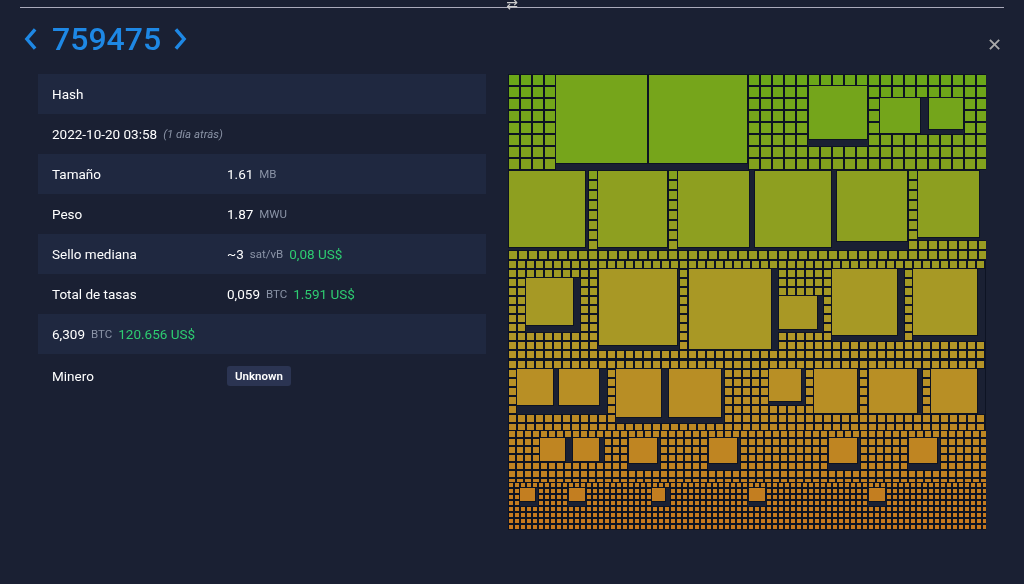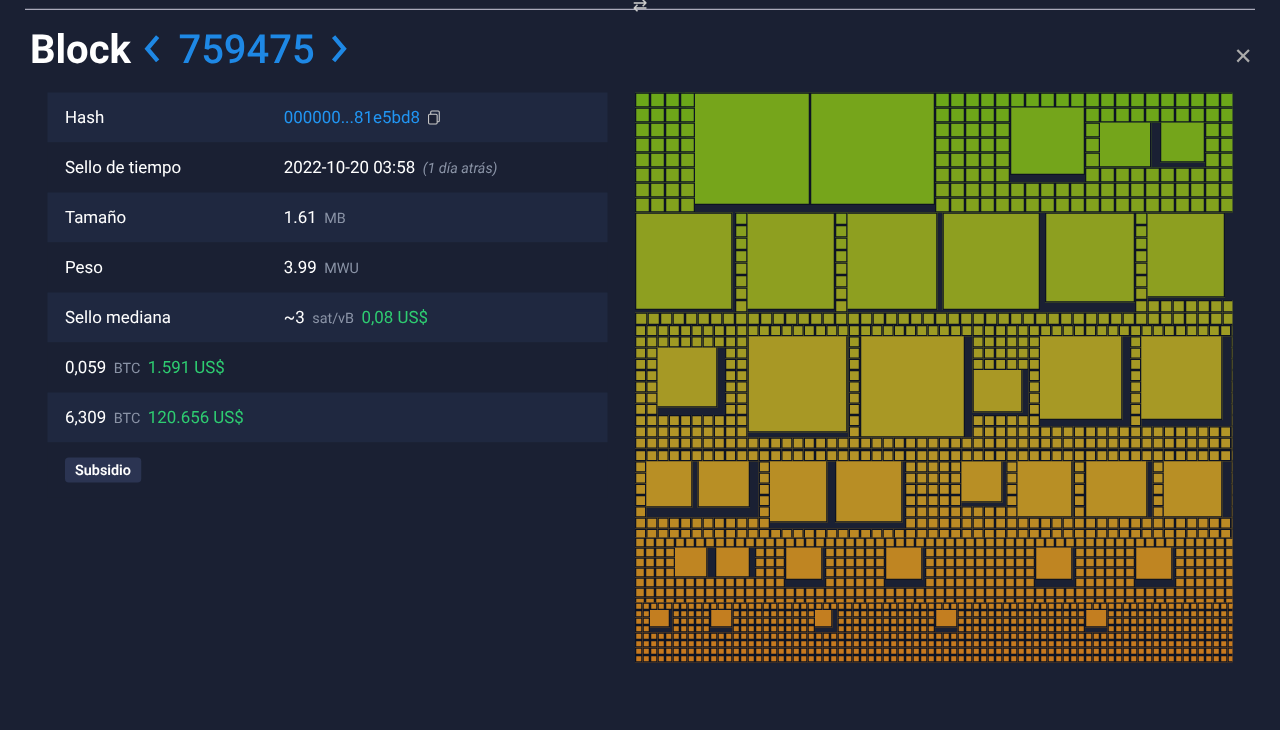--- a/index.html
+++ b/index.html
@@ -104,104 +104,95 @@
 </style>
 </head>
 <body>
 
 <div class="top-bar">
   <span class="top-icon">⇄</span>
 </div>
 
 <div class="header">
   <h1>
-    <span>Block</span>
     <span class="nav-arrow">
       <svg viewBox="0 0 10 16" fill="none" stroke="currentColor" stroke-width="2.5">
           <path d="M8 1 L2 8 L8 15"></path>
         </svg>
     </span>
     <span class="block-number">759475</span>
     <span class="nav-arrow">
       <svg viewBox="0 0 10 16" fill="none" stroke="currentColor" stroke-width="2.5">
           <path d="M2 1 L8 8 L2 15"></path>
         </svg>
     </span>
   </h1>
   <span class="close-btn">✕</span>
 </div>
 
 <div class="content">
   <div class="panel">
 
     <div class="row">
       <div class="label">Hash</div>
-      <div class="value">
-        <span class="link">000000...81e5bd8</span>
-        <span class="copy-icon">
-          <svg viewBox="0 0 14 14" fill="currentColor">
-              <rect x="3" y="1" width="8" height="10" rx="1" fill="none" stroke="currentColor"></rect>
-              <rect x="1" y="4" width="8" height="9" rx="1" fill="#1a2033" stroke="currentColor"></rect>
-            </svg>
-        </span>
-      </div>
     </div>
 
     <div class="row">
-      <div class="label">Sello de tiempo</div>
       <div class="value">
         <span>2022-10-20 03:58</span>
         <span class="muted italic">(1 día atrás)</span>
       </div>
     </div>
 
     <div class="row">
       <div class="label">Tamaño</div>
       <div class="value">
         <span>1.61</span>
         <span class="muted">MB</span>
       </div>
     </div>
 
     <div class="row">
       <div class="label">Peso</div>
       <div class="value">
-        <span>3.99</span>
+        <span>1.87</span>
         <span class="muted">MWU</span>
       </div>
     </div>
 
     <div class="row">
       <div class="label">Sello mediana</div>
       <div class="value">
         <span>~3</span>
         <span class="muted">sat/vB</span>
         <span class="green">0,08 US$</span>
       </div>
     </div>
 
     <div class="row">
+      <div class="label">Total de tasas</div>
       <div class="value">
         <span>0,059</span>
         <span class="muted">BTC</span>
         <span class="green">1.591 US$</span>
       </div>
     </div>
 
     <div class="row">
       <div class="value">
         <span>6,309</span>
         <span class="muted">BTC</span>
         <span class="green">120.656 US$</span>
       </div>
     </div>
 
     <div class="row">
+      <div class="label">Minero</div>
       <div class="value">
-        <span class="badge">Subsidio</span>
+        <span class="badge">Unknown</span>
       </div>
     </div>
 
   </div>
 
   <div class="viz">
     <div class="viz-inner" id="viz">
         <div class="sq" style="left: 40px; top: 0px; width: 100px; height: 90px; background: rgb(118, 165, 27);"></div>
         <div class="sq" style="left: 140px; top: 0px; width: 100px; height: 90px; background: rgb(118, 165, 27);"></div>
         <div class="sq" style="left: 300px; top: 10px; width: 60px; height: 56px; background: rgb(116, 165, 27);"></div>

